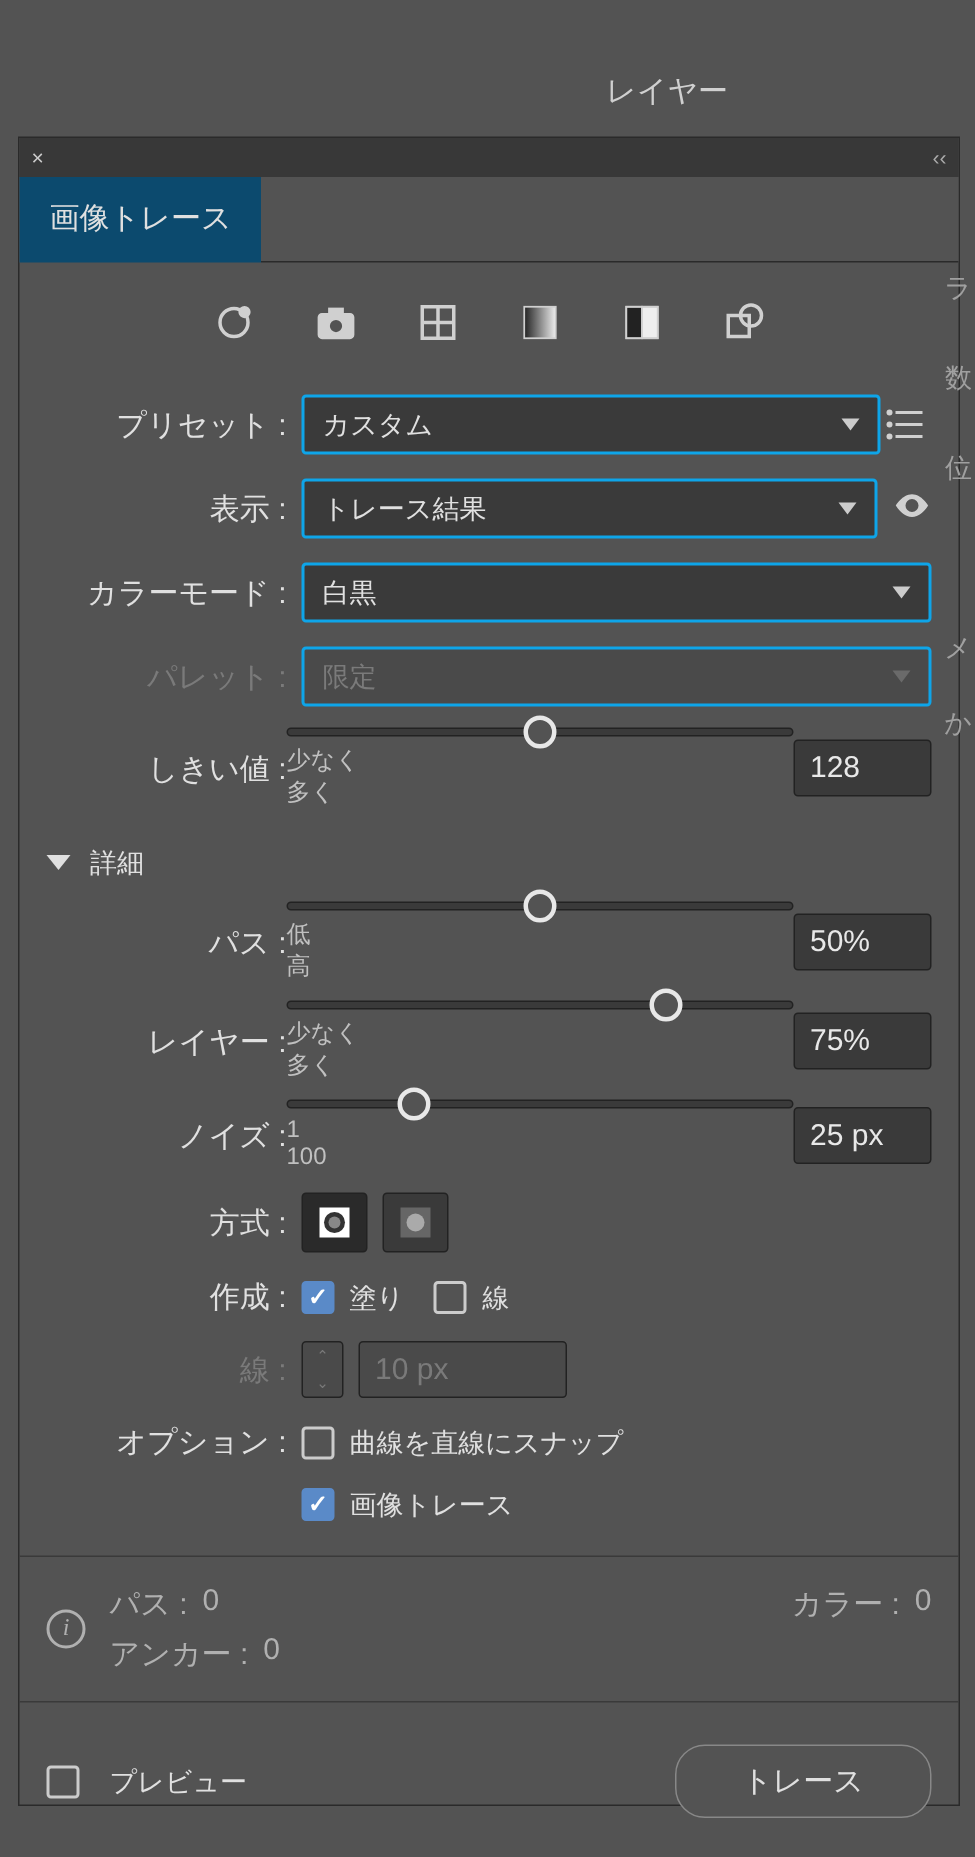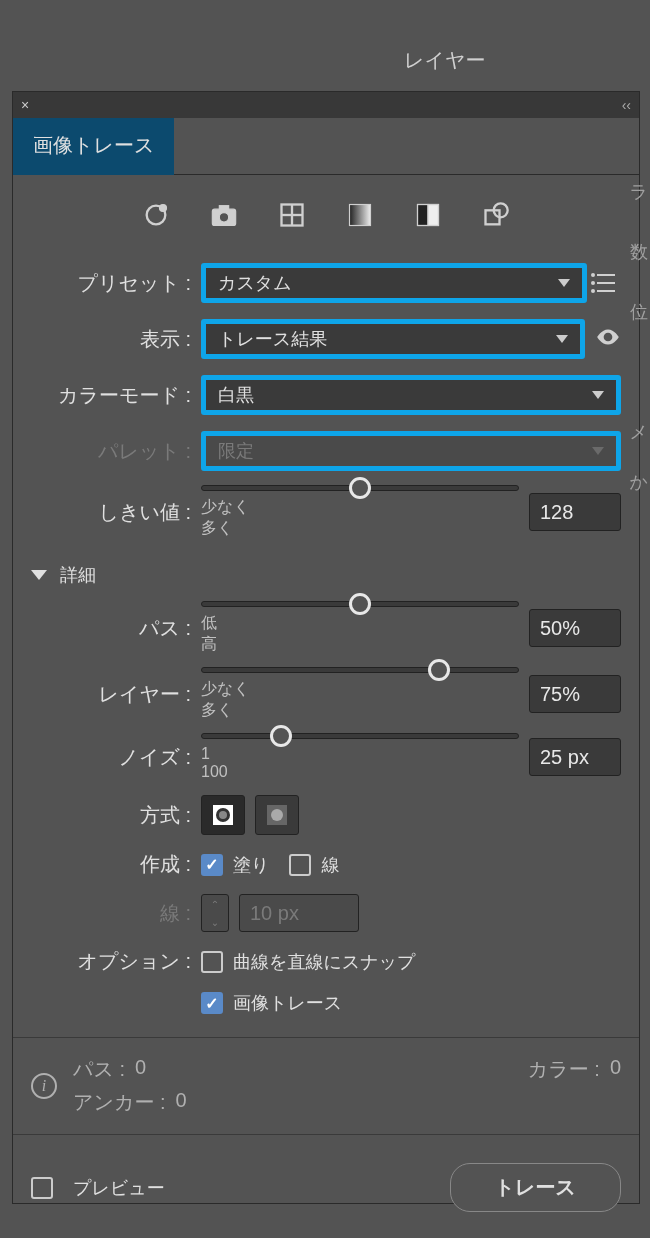--- a/index.html
+++ b/index.html
@@ -13,49 +13,49 @@
     .tab { padding: 14px 20px; font-size: 20px; color: #e0e0e0; background: #535353; border-bottom: 2px solid transparent; cursor: pointer; }
     .tab.active { background: #0c4a6e; }
     .tab-divider { flex: 1; border-bottom: 1px solid #2a2a2a; margin-bottom: 0; }
     .icon-row { display: flex; justify-content: center; gap: 36px; padding: 24px 0; }
     .icon-btn { width: 32px; height: 32px; display: flex; align-items: center; justify-content: center; cursor: pointer; }
     .icon-btn svg { width: 28px; height: 28px; fill: #d0d0d0; stroke: #d0d0d0; }
     .row { display: flex; align-items: center; padding: 8px 18px; gap: 10px; }
     .label { text-align: right; color: #e0e0e0; font-size: 20px; white-space: nowrap; }
     .label.dim { color: #7a7a7a; }
     .w150 { width: 160px; }
-    .select { flex: 1; background: #3a3a3a; border: 5px solid #0ea5e9; height: 40px; display: flex; align-items: center; justify-content: space-between; padding: 0 12px; cursor: pointer; border-radius: 3px; }
+    .select { flex: 1; background: #3a3a3a; border: 2px solid #0ea5e9; height: 40px; display: flex; align-items: center; justify-content: space-between; padding: 0 12px; cursor: pointer; border-radius: 3px; }
     .select.disabled { background: #4a4a4a; color: #7a7a7a; cursor: default; }
     .chevron { width: 0; height: 0; border-left: 6px solid transparent; border-right: 6px solid transparent; border-top: 8px solid #ccc; }
     .select.disabled .chevron { border-top-color: #6a6a6a; }
     .menu-icon { width: 24px; height: 24px; cursor: pointer; display: flex; flex-direction: column; justify-content: space-between; padding: 3px 0; }
     .menu-icon span { height: 2px; background: #d0d0d0; width: 18px; position: relative; }
     .menu-icon span::before { content: ""; position: absolute; left: -6px; top: -1px; width: 4px; height: 4px; border-radius: 50%; background: #d0d0d0; }
     .eye-icon svg { width: 26px; height: 26px; fill: #d0d0d0; }
-    .slider-row { display: flex; align-items: center; padding: 6px 18px; gap: 10px; }
+    .slider-row { display: flex; align-items: center; padding: 6px 18px; }
     .slider-container { flex: 1; position: relative; }
     .slider-track { height: 6px; background: #3a3a3a; border: 1px solid #222; border-radius: 3px; position: relative; }
     .slider-thumb { position: absolute; top: 50%; transform: translate(-50%, -50%); width: 22px; height: 22px; border-radius: 50%; background: #535353; border: 3px solid #e8e8e8; cursor: pointer; }
     .slider-labels { display: flex; justify-content: space-between; font-size: 16px; color: #c0c0c0; margin-top: 6px; flex-direction: column; }
     .value-box { width: 92px; height: 38px; background: #3a3a3a; border: 1px solid #222; display: flex; align-items: center; padding: 0 10px; color: #e8e8e8; font-size: 20px; border-radius: 3px; }
     .value-box.disabled { background: #4a4a4a; color: #7a7a7a; }
     .section-header { display: flex; align-items: center; gap: 13px; padding: 18px 18px 8px; cursor: pointer; }
     .disclosure { width: 0; height: 0; border-left: 8px solid transparent; border-right: 8px solid transparent; border-top: 10px solid #e0e0e0; }
     .method-btn { width: 44px; height: 40px; background: #3a3a3a; border: 1px solid #222; display: flex; align-items: center; justify-content: center; cursor: pointer; border-radius: 3px; }
     .method-btn.active { background: #2a2a2a; }
     .checkbox { width: 22px; height: 22px; border: 2px solid #ccc; border-radius: 3px; display: flex; align-items: center; justify-content: center; cursor: pointer; background: transparent; }
     .checkbox.checked { background: #5a8ac8; border-color: #5a8ac8; }
     .checkbox.checked::after { content: "✓"; color: #fff; font-size: 16px; font-weight: bold; }
     .spinner { width: 28px; height: 38px; background: #4a4a4a; border: 1px solid #222; display: flex; flex-direction: column; border-radius: 3px; }
     .spinner div { flex: 1; display: flex; align-items: center; justify-content: center; color: #7a7a7a; font-size: 10px; }
     .divider { height: 1px; background: #3a3a3a; margin: 14px 0; }
     .stats-row { display: flex; align-items: center; padding: 4px 18px; gap: 16px; color: #b0b0b0; font-size: 20px; }
     .info-icon { width: 26px; height: 26px; border: 2px solid #b0b0b0; border-radius: 50%; display: flex; align-items: center; justify-content: center; font-size: 16px; font-style: italic; font-family: serif; }
     .footer { display: flex; align-items: center; justify-content: space-between; padding: 14px 18px; }
-    .trace-btn { padding: 10px 44px; background: #535353; border: 1px solid #888; border-radius: 20px; color: #e0e0e0; font-size: 20px; cursor: pointer; font-weight: bold; }
+    .trace-btn { padding: 10px 44px; background: #535353; border: 1px solid #888; border-radius: 20px; color: #e0e0e0; font-size: 20px; cursor: pointer; }
     .right-chars { position: absolute; right: 2px; color: #a0a0a0; font-size: 18px; }
   </style>
 </head>
 <body>
 
 <div class="bg-tab">
     <span>レイヤー</span>
   </div>
 
 <div class="panel">
@@ -248,21 +248,21 @@
     <div class="checkbox" style="margin-left:10px"></div>
     <span>線</span>
   </div>
 
   <div class="row">
     <div class="label dim w150"><span>線 :</span></div>
     <div class="spinner">
         <div>⌃</div>
         <div>⌄</div>
       </div>
-    <div class="value-box disabled" style="width:120px">
+    <div class="value-box disabled" style="width:139px">
         <span>10 px</span>
       </div>
   </div>
 
   <div class="row">
     <div class="label w150"><span>オプション :</span></div>
     <div class="checkbox"></div>
     <span>曲線を直線にスナップ</span>
   </div>
   <div class="row">

